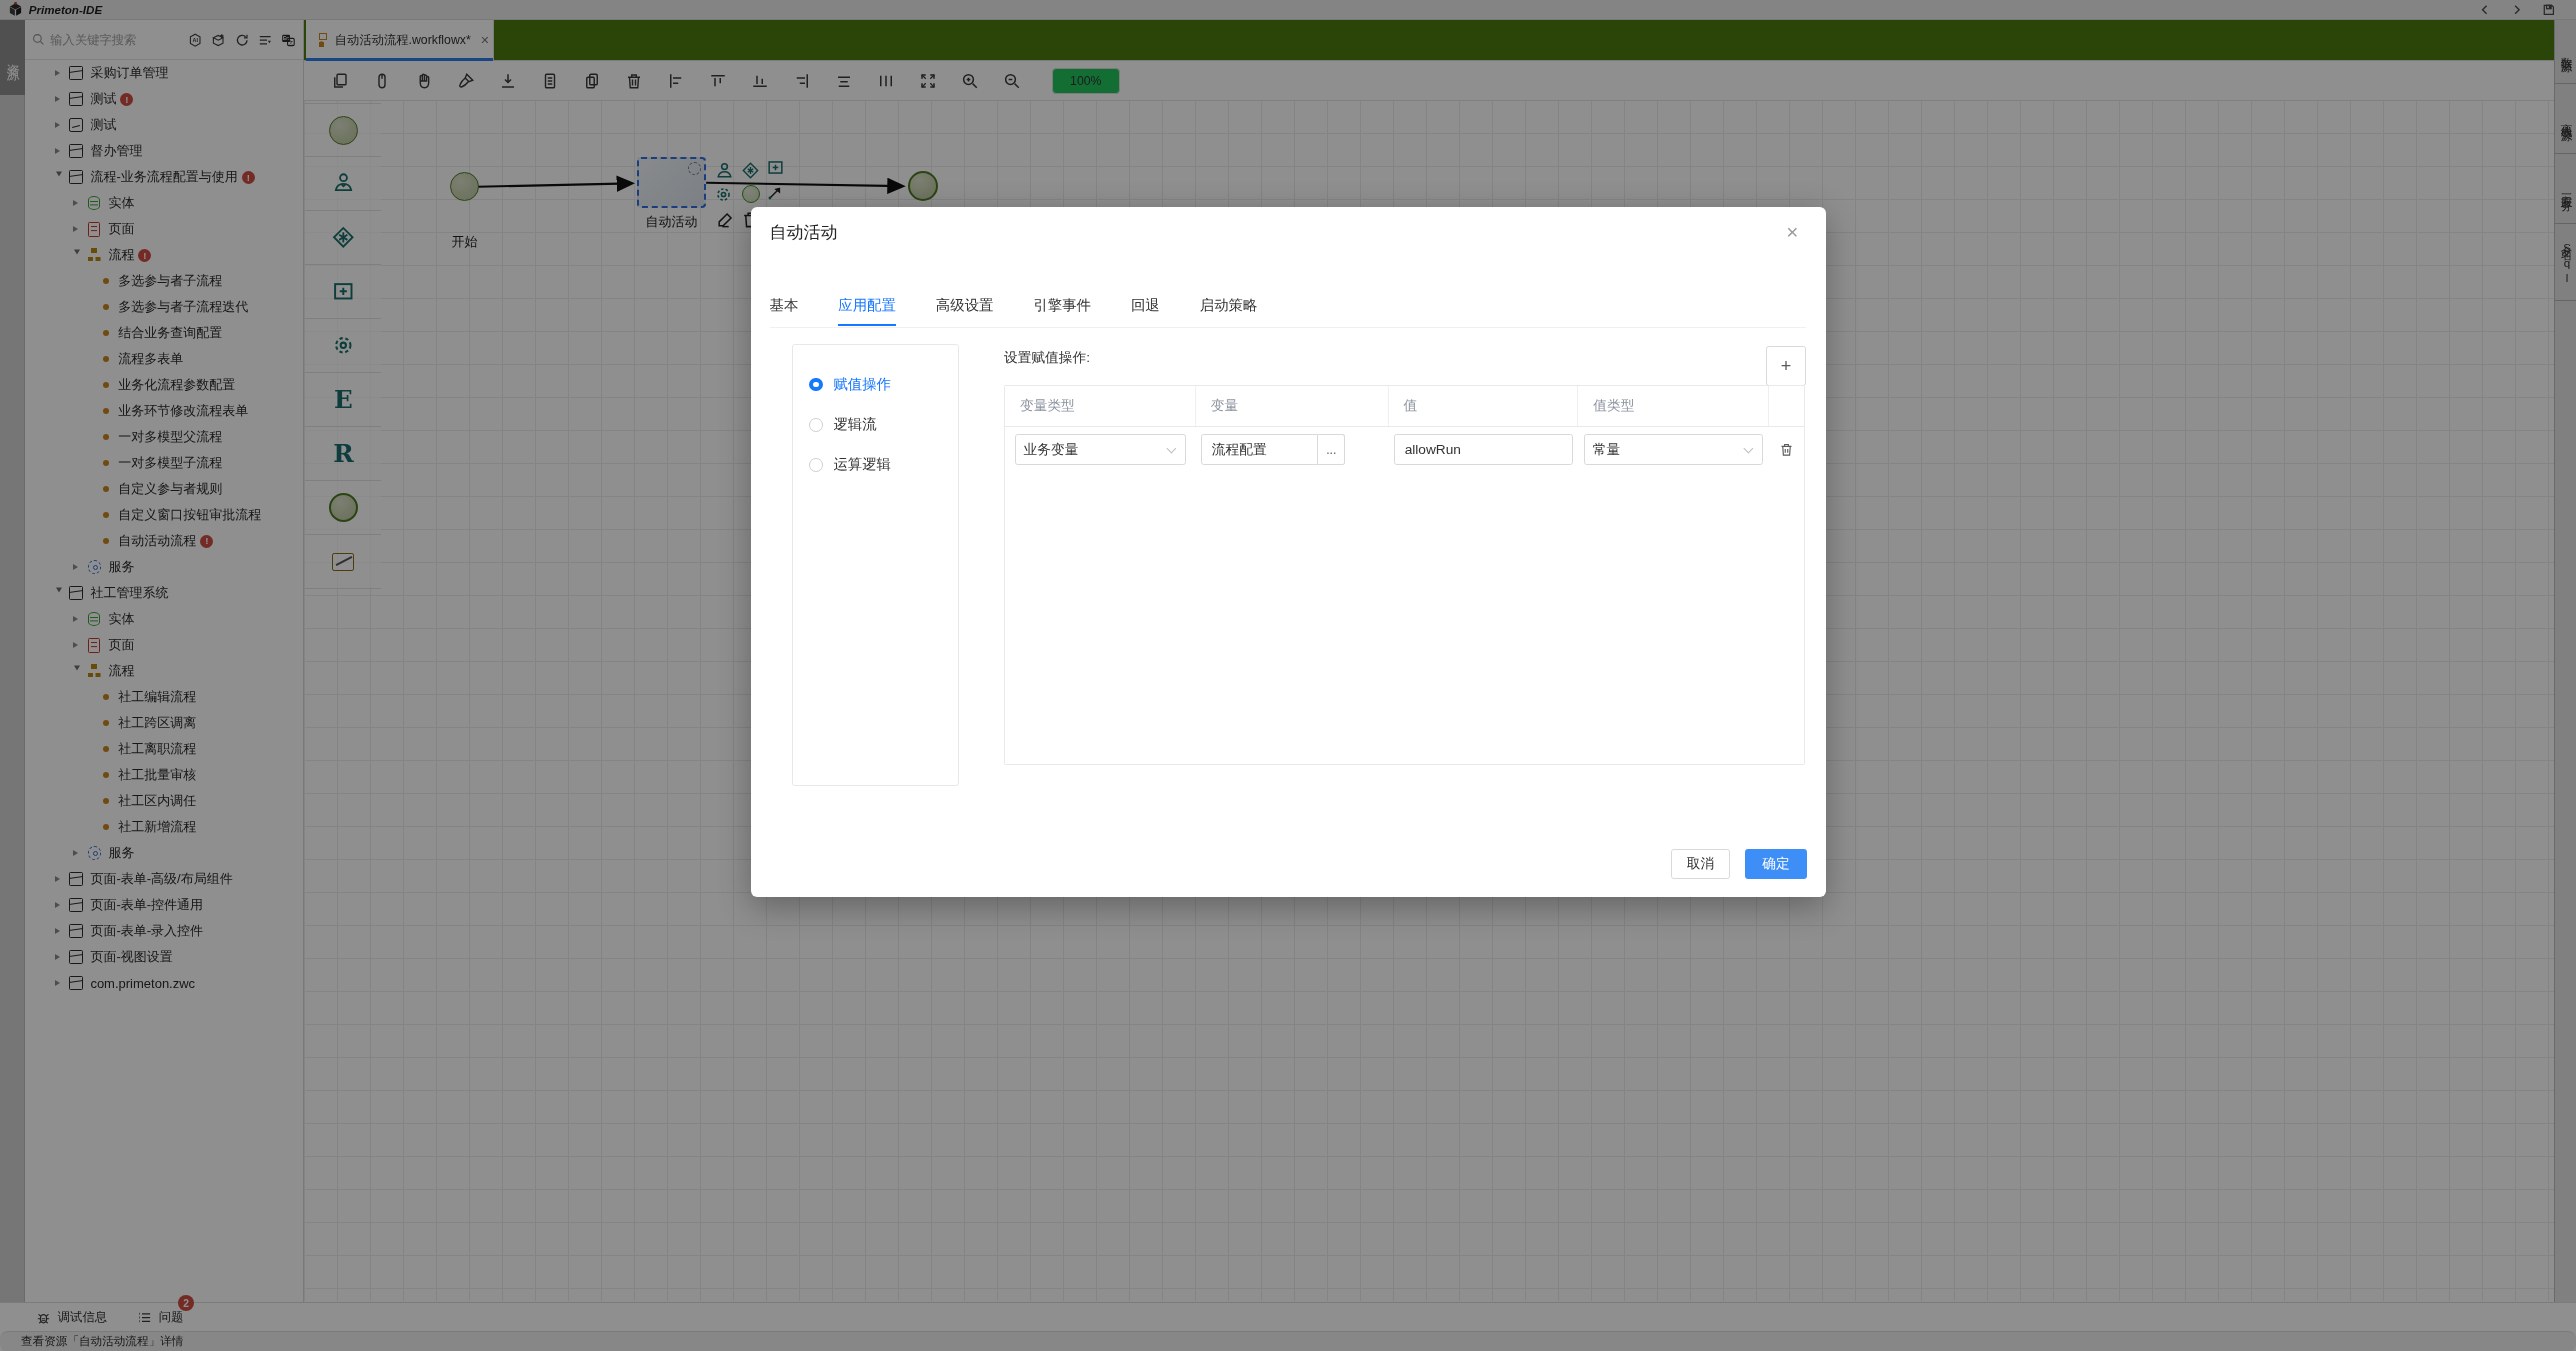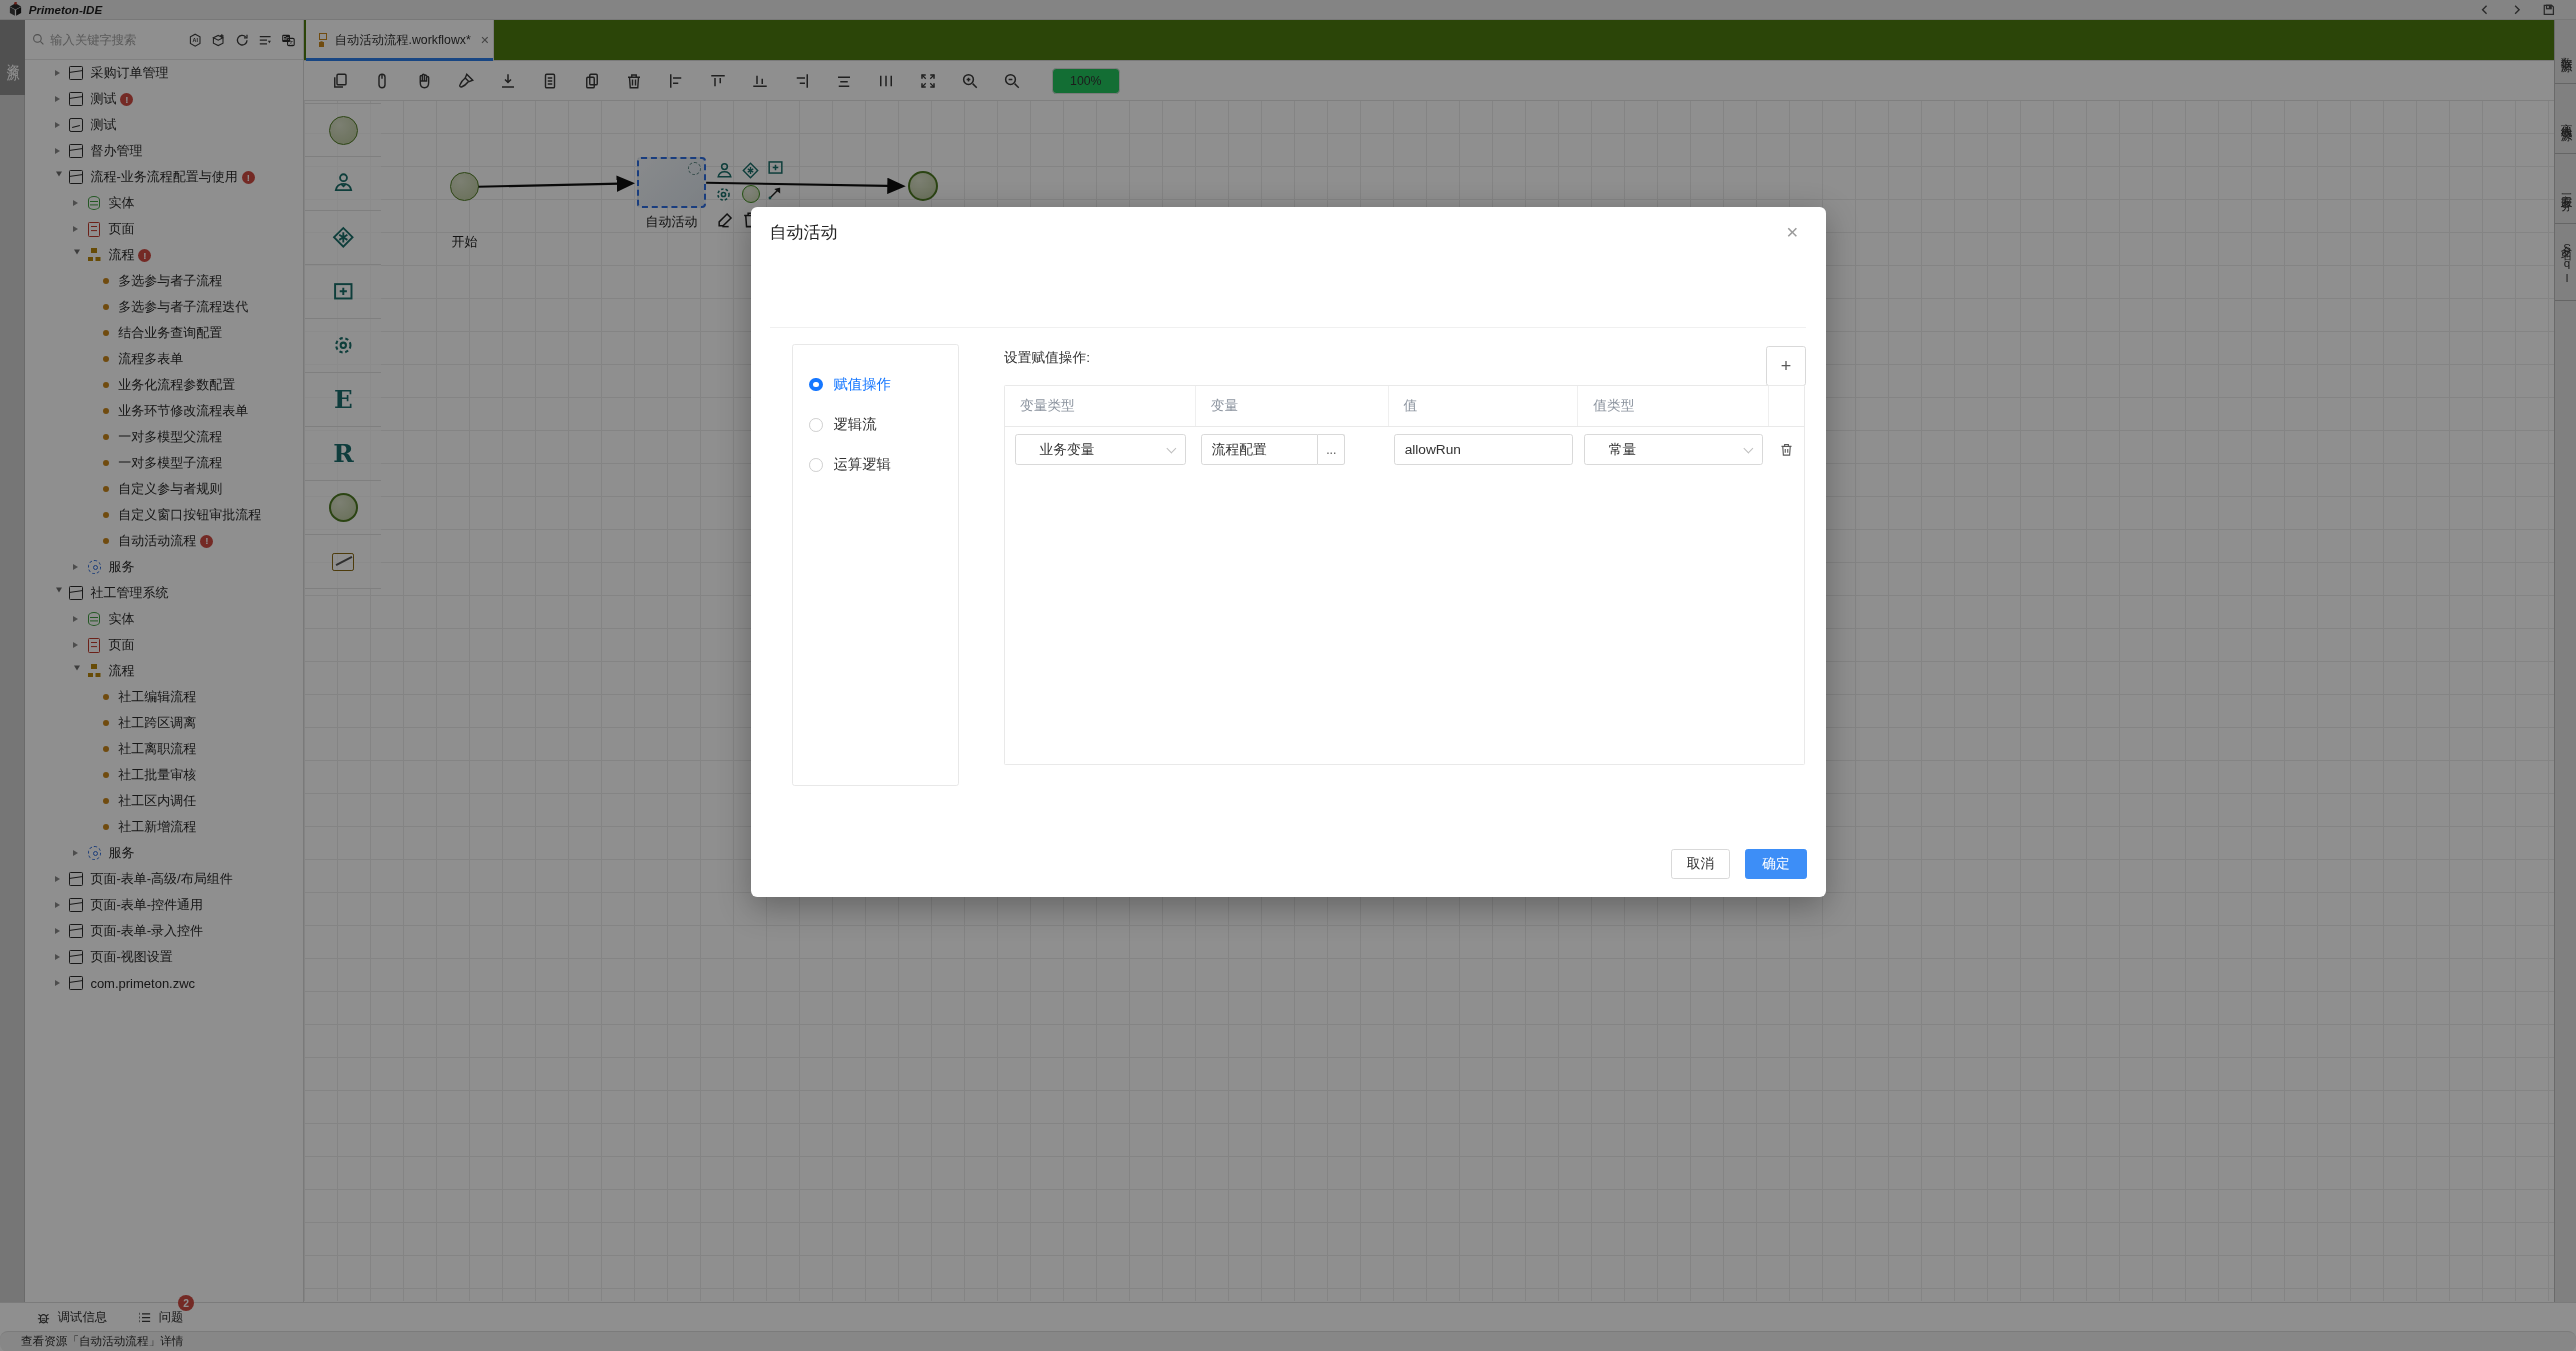--- a/index.html
+++ b/index.html
@@ -118,21 +118,21 @@
   .opt.sel { color:#1677ff; }
   .opt.sel .radio { border:4.1px solid #1677ff; }
   .m-label { position:absolute; left:253px; top:142px; font-size:13.7px; color:#333; }
   .m-add { position:absolute; left:1015px; top:139px; width:40px; height:40px; background:#fff; border:0.7px solid #d9d9d9; border-radius:2.7px; font-size:18px; color:#595959; cursor:pointer; }
   .m-table { position:absolute; left:253px; top:178px; width:801px; height:380px; border:0.7px solid #e9e9e9; border-radius:1.4px; background:#fff; }
   .th { display:flex; height:41px; border-bottom:0.7px solid #e9e9e9; }
   .thc { display:flex; align-items:center; padding-left:15px; font-size:13.7px; color:#8b939e; border-right:0.7px solid #efefef; }
   .thc:last-child { border-right:none; }
   .c1{width:191px;} .c2{width:193px;} .c3{width:190px;} .c4{width:191px;} .c5{width:35px; padding-left:0;}
   .trr { display:flex; align-items:center; height:45px; }
-  .mselect { position:relative; height:31px; border:0.7px solid #d9d9d9; border-radius:2.7px; display:flex; align-items:center; padding-left:24px; font-size:13.7px; color:#333; background:#fff; cursor:pointer;font-family:Liberation Mono, monospace; }
+  .mselect { position:relative; height:31px; border:0.7px solid #d9d9d9; border-radius:2.7px; display:flex; align-items:center; padding-left:8px; font-size:13.7px; color:#333; background:#fff; cursor:pointer;font-family:Liberation Mono, monospace; }
   .chev { position:absolute; right:11px; top:11px; width:6.8px; height:6.8px; border-right:1.4px solid #bfbfbf; border-bottom:1.4px solid #bfbfbf; transform:rotate(45deg) translateY(-1.4px); }
   .minput { height:31px; border:0.7px solid #d9d9d9; border-radius:2.7px; font-size:13.7px; color:#333; padding-left:9.6px; outline:none; }
   .mell { width:27px; height:31px; border:0.7px solid #d9d9d9; border-left:none; border-radius:0 2.7px 2.7px 0; background:#fff; font-size:12.3px; color:#595959; cursor:pointer; }
   .rowtrash { width:15px; height:15px; color:#595959; margin-left:9.6px; display:inline-flex; cursor:pointer; }
   .m-footer { position:absolute; right:19px; bottom:18px; display:flex; gap:15px; }
   .btn { height:30px; border-radius:2.7px; font-size:13.7px; cursor:pointer; }
   .btn.cancel { width:59px; background:#fff; border:0.7px solid #d9d9d9; color:#333; }
   .btn.ok { width:62px; background:#3d8ef7; border:0.7px solid #3d8ef7; color:#fff; }
 </style>
 </head>
@@ -742,20 +742,34 @@
   <div class="statusbar">
     <span class="statustext">查看资源「自动活动流程」详情</span>
   </div>
 
   <div class="overlay"></div>
 
   <div class="modal">
     <div class="m-title">自动活动</div>
     <span class="m-close">✕</span>
 
+    <div class="m-tabs">
+
+        <span class="mtab">基本</span>
+
+        <span class="mtab active">应用配置</span>
+
+        <span class="mtab">高级设置</span>
+
+        <span class="mtab">引擎事件</span>
+
+        <span class="mtab">回退</span>
+
+        <span class="mtab">启动策略</span>
+      </div>
     <div class="m-divider"></div>
 
     <div class="m-left">
 
         <div class="opt sel">
           <span class="radio"></span>
           <span class="olbl">赋值操作</span>
         </div>
 
         <div class="opt">

